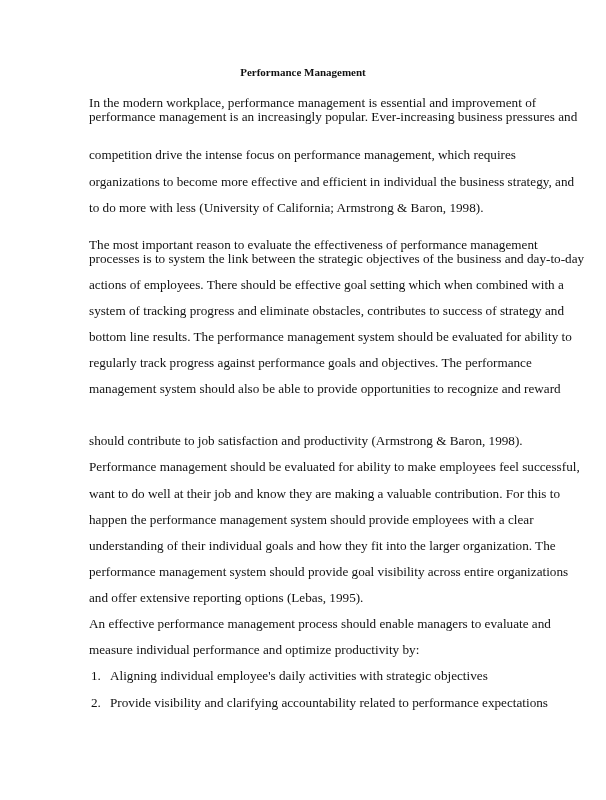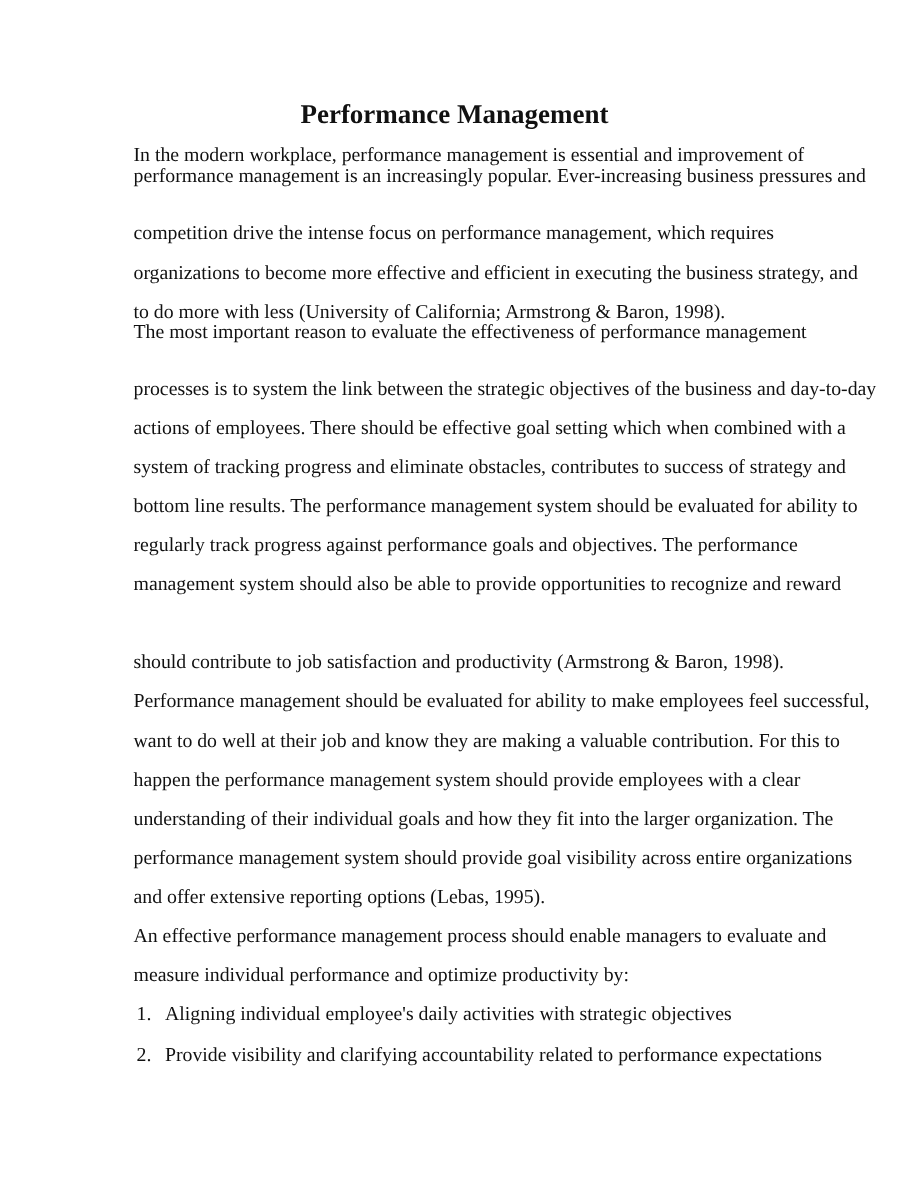--- a/index.html
+++ b/index.html
@@ -5,42 +5,42 @@
     html, body { margin: 0; padding: 0; background: #ffffff; }
     body { width: 606px; height: 800px; position: relative; overflow: hidden; }
     .page {
       position: absolute; left: 0; top: 0; width: 606px; height: 800px;
       background: #ffffff; color: #111111;
       font-family: "Liberation Serif", "DejaVu Serif", serif;
       font-size: 13.2px;
     }
     .title {
       position: absolute; top: 66px; left: 0; width: 606px;
-      text-align: center; font-weight: bold; font-size: 18px;
+      text-align: center; font-weight: bold; font-size: 11px;
     }
     .line {
       position: absolute; left: 73px; white-space: nowrap;
       line-height: 18px;
       margin-left: 16px;
     }
     .li-num { position: absolute; left: 91px; white-space: nowrap; line-height: 18px; }
     .li-text { position: absolute; left: 110px; white-space: nowrap; line-height: 18px; font-family: Liberation Serif, serif; }
   </style>
 </head>
 <body>
 
 <div class="page">
   <div class="title">Performance Management</div>
 
   <div class="line" style="top:94px">In the modern workplace, performance management is essential and improvement of</div>
   <div class="line" style="top:108px">performance management is an increasingly popular. Ever-increasing business pressures and</div>
   <div class="line" style="top:146px">competition drive the intense focus on performance management, which requires</div>
-  <div class="line" style="top:173px">organizations to become more effective and efficient in executing the business strategy, and</div>
+  <div class="line" style="top:173px">organizations to become more effective and efficient in individual the business strategy, and</div>
   <div class="line" style="top:199px">to do more with less (University of California; Armstrong &amp; Baron, 1998).</div>
-  <div class="line" style="top:212px">The most important reason to evaluate the effectiveness of performance management</div>
+  <div class="line" style="top:236px">The most important reason to evaluate the effectiveness of performance management</div>
   <div class="line" style="top:250px">processes is to system the link between the strategic objectives of the business and day-to-day</div>
   <div class="line" style="top:276px">actions of employees. There should be effective goal setting which when combined with a</div>
   <div class="line" style="top:302px">system of tracking progress and eliminate obstacles, contributes to success of strategy and</div>
   <div class="line" style="top:328px">bottom line results. The performance management system should be evaluated for ability to</div>
   <div class="line" style="top:354px">regularly track progress against performance goals and objectives. The performance</div>
   <div class="line" style="top:380px">management system should also be able to provide opportunities to recognize and reward</div>
   <div class="line" style="top:432px">should contribute to job satisfaction and productivity (Armstrong &amp; Baron, 1998).</div>
   <div class="line" style="top:458px">Performance management should be evaluated for ability to make employees feel successful,</div>
   <div class="line" style="top:485px">want to do well at their job and know they are making a valuable contribution. For this to</div>
   <div class="line" style="top:511px">happen the performance management system should provide employees with a clear</div>

